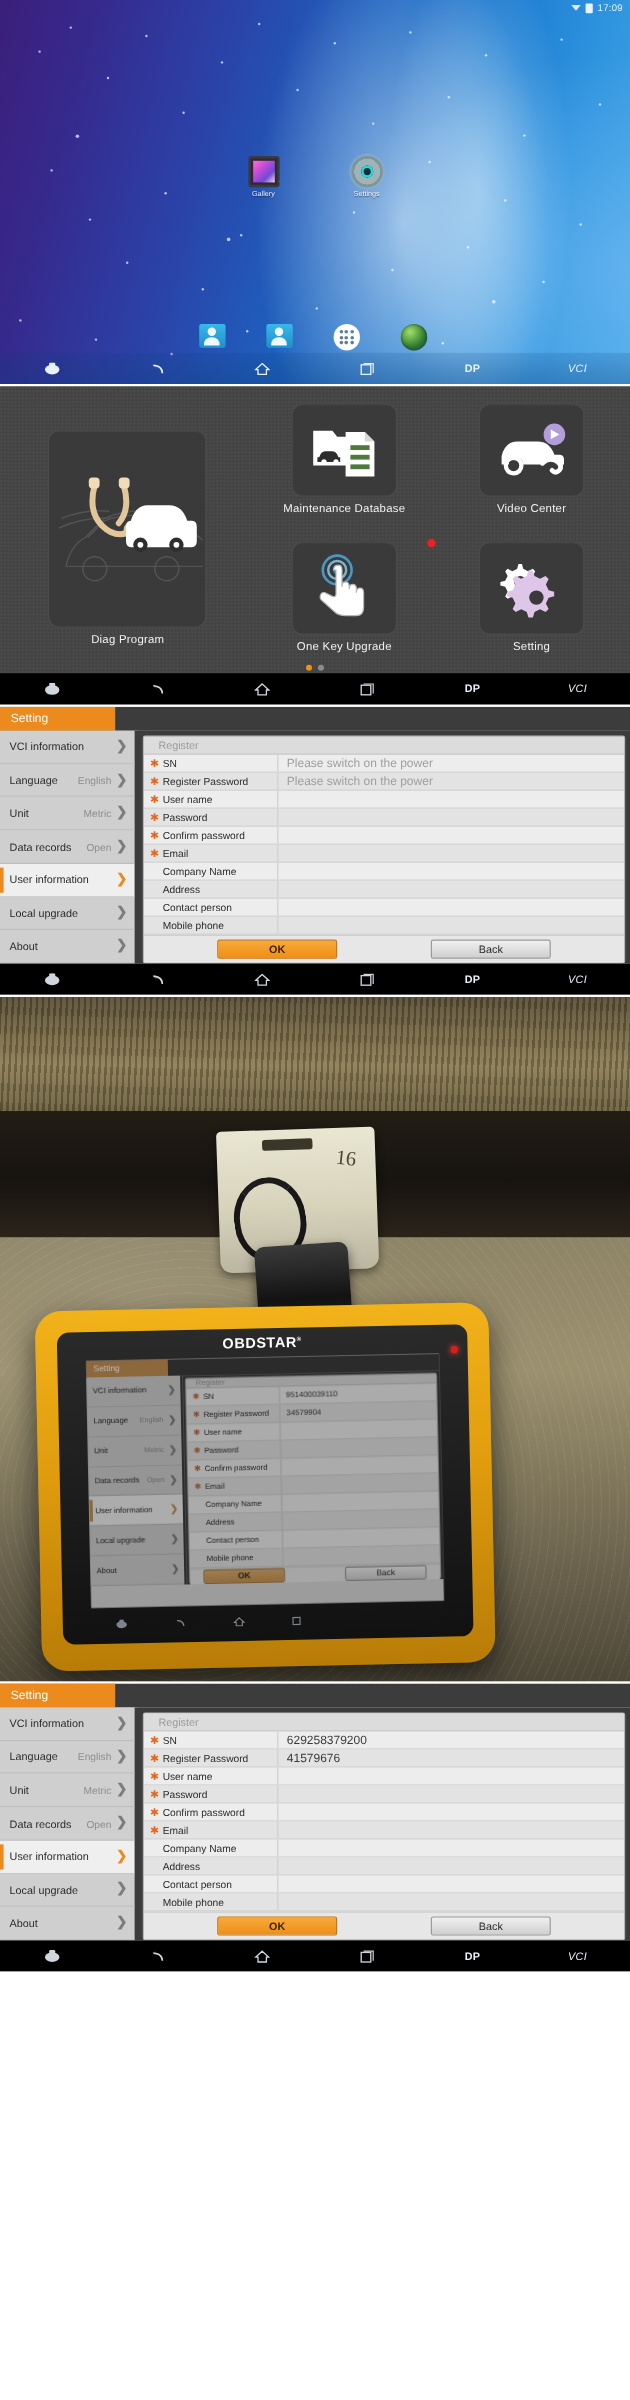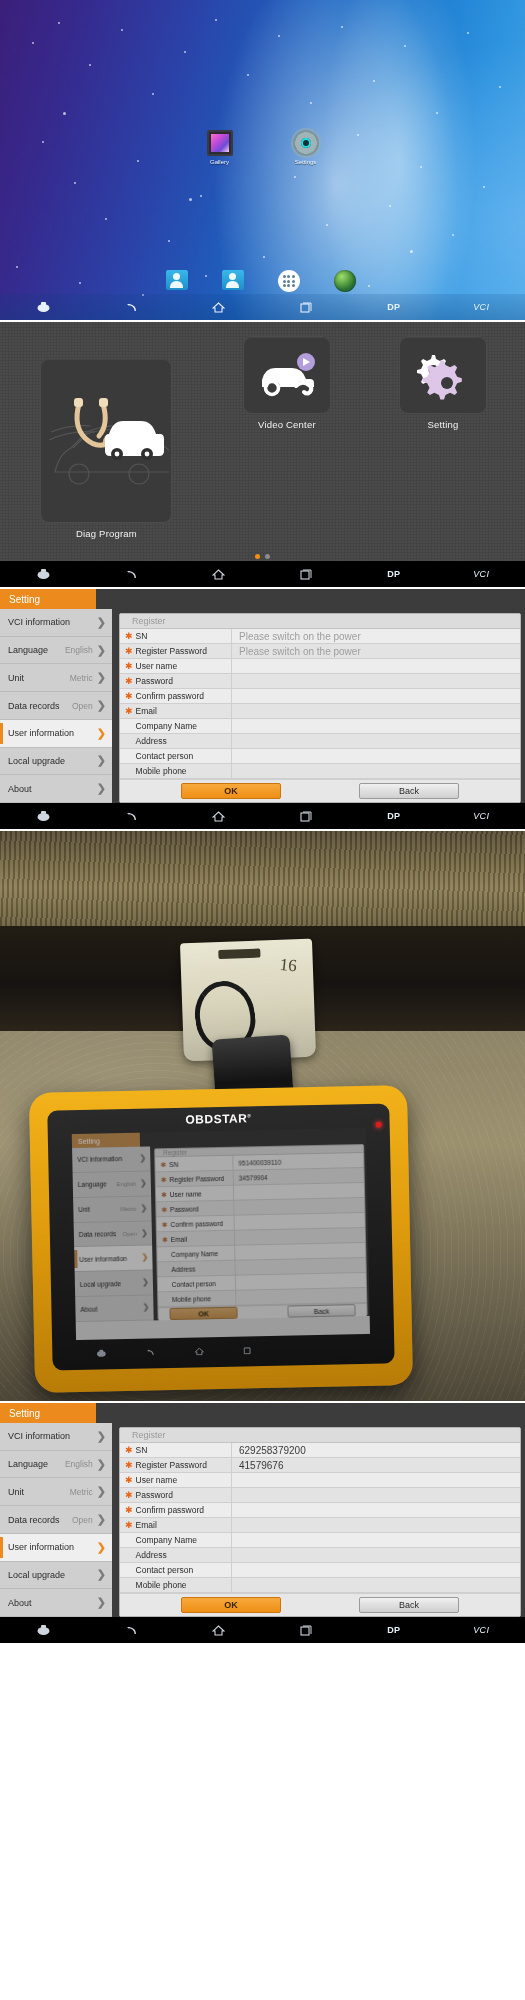--- a/index.html
+++ b/index.html
@@ -382,20 +382,29 @@
       <i style="left:3%;top:83%"></i>
       <i style="left:15%;top:88%"></i>
     <i style="left:27%;top:92%"></i>
       <i style="left:39%;top:86%"></i>
       <i style="left:70%;top:89%"></i>
     <i style="left:12%;top:35%;width:3px;height:3px"></i>
     <i style="left:36%;top:62%;width:3px;height:3px"></i>
     <i style="left:78%;top:78%;width:3px;height:3px"></i>
   </div>
 
+  <div class="statusbar">
+    <span class="sb-wifi">
+      <svg width="8" height="7" viewBox="0 0 8 7">
+          <path d="M0 1.2 L4 6 L8 1.2 Z" fill="#dfe9f5"></path>
+        </svg>
+    </span>
+    <span class="sb-batt"></span>
+    <span class="sb-time">17:09</span>
+  </div>
 
   <div class="home-icons">
     <div class="home-app">
       <div class="glyph">
         <span class="ic-gallery">
             <span></span>
           </span>
       </div>
       <div class="lbl">Gallery</div>
     </div>
@@ -504,36 +513,67 @@
           </g>
           <circle cx="74" cy="68" r="6" fill="#2f2f2f"></circle>
             <circle cx="74" cy="68" r="2.4" fill="#ffffff"></circle>
           <circle cx="104" cy="68" r="6" fill="#2f2f2f"></circle>
             <circle cx="104" cy="68" r="2.4" fill="#ffffff"></circle>
         </svg>
       </div>
       <div class="tile-label">Diag Program</div>
     </div>
 
+    <div class="tile sm">
+      <div class="tile-card">
+        <svg width="58" height="48" viewBox="0 0 58 48">
+          <path d="M3 8 h16 l4 5 h14 v24 h-34 z" fill="#ffffff"></path>
+          <path d="M7 20 h10 v8 h-10 z" fill="#2d2d2d" opacity="0"></path>
+          <g fill="#2d2d2d">
+            <path d="M8 30 q1.5 -5 5 -5 h6 q3.5 0 5 5 h1.5 v4 h-19 v-4 z"></path>
+          </g>
+          <circle cx="12" cy="34" r="2.2" fill="#ffffff"></circle>
+            <circle cx="22" cy="34" r="2.2" fill="#ffffff"></circle>
+          <path d="M30 9 h16 l8 8 v29 h-24 z" fill="#ffffff"></path>
+          <path d="M46 9 l8 8 h-8 z" fill="#d8d8d8"></path>
+          <rect x="34" y="20" width="16" height="4" fill="#4d7a3a"></rect>
+          <rect x="34" y="28" width="16" height="4" fill="#4d7a3a"></rect>
+          <rect x="34" y="36" width="16" height="4" fill="#4d7a3a"></rect>
+        </svg>
+      </div>
+      <div class="tile-label">Maintenance Database</div>
+    </div>
 
     <div class="tile sm">
       <div class="tile-card">
         <svg width="62" height="46" viewBox="0 0 62 46">
           <g fill="#ffffff">
             <path d="M6 28 q3 -12 13 -12 h17 q10 0 14 11 h4 q4 0 4 4 v4 h-6 a6 6 0 0 0 -12 0 h-16 a6 6 0 0 0 -12 0 h-6 v-3 q0 -4 0 -4 z"></path>
           </g>
           <circle cx="16" cy="36" r="6.5" fill="none" stroke="#ffffff" stroke-width="3.6"></circle>
           <path d="M40 34 q6 -6 13 -1 q4 3 1 7 q-3 3 -6 0" fill="none" stroke="#ffffff" stroke-width="4" stroke-linecap="round"></path>
           <circle cx="50" cy="10" r="9" fill="#b39ddb"></circle>
           <path d="M47 6 L54 10 L47 14 Z" fill="#ffffff"></path>
         </svg>
       </div>
       <div class="tile-label">Video Center</div>
     </div>
 
+    <div class="tile sm">
+      <div class="badge-dot"></div>
+      <div class="tile-card">
+        <svg width="50" height="58" viewBox="0 0 50 58">
+          <circle cx="19" cy="14" r="12" fill="none" stroke="#4fa8dc" stroke-width="2.2" opacity=".85"></circle>
+          <circle cx="19" cy="14" r="7.5" fill="none" stroke="#7fc4e8" stroke-width="2" opacity=".9"></circle>
+          <circle cx="19" cy="14" r="3.6" fill="#2f86bd"></circle>
+          <path d="M18 14 v20 q0 3 -3 2 l-6 -3 q-3 -1 -4 2 q-1 3 2 5 l10 9 q3 3 9 3 h9 q6 0 6 -7 v-12 q0 -4 -3 -4 q-3 0 -3 4 v-3 q0 -4 -3 -4 q-3 0 -3 4 v-2 q0 -4 -3 -4 q-3 0 -3 4 v-14 q0 -4 -3 -4 q-4 0 -4 4 z" fill="#ffffff" stroke="#b6b6b6" stroke-width="1"></path>
+        </svg>
+      </div>
+      <div class="tile-label">One Key Upgrade</div>
+    </div>
 
     <div class="tile sm">
       <div class="tile-card">
         <svg width="56" height="50" viewBox="0 0 56 50">
           <g fill="#ffffff">
             <path d="M17 5 l3 0 l1 4 l4 2 l4 -2 l2 2 l-2 4 l2 4 l4 1 l0 3 l-4 1 l-2 4 l2 4 l-2 2 l-4 -2 l-4 2 l-1 4 l-3 0 l-1 -4 l-4 -2 l-4 2 l-2 -2 l2 -4 l-2 -4 l-4 -1 l0 -3 l4 -1 l2 -4 l-2 -4 l2 -2 l4 2 l4 -2 z"></path>
           </g>
           <circle cx="18.5" cy="20" r="5" fill="#3a3a3a"></circle>
           <g fill="#dec6e8">
             <path d="M33 20 l4 0 l1.5 5 l5 2.5 l5 -2.5 l2.8 2.8 l-2.5 5 l2.5 5 l5 1.5 l0 4 l-5 1.5 l-2.5 5 l2.5 5 l-2.8 2.8 l-5 -2.5 l-5 2.5 l-1.5 5 l-4 0 l-1.5 -5 l-5 -2.5 l-5 2.5 l-2.8 -2.8 l2.5 -5 l-2.5 -5 l-5 -1.5 l0 -4 l5 -1.5 l2.5 -5 l-2.5 -5 l2.8 -2.8 l5 2.5 l5 -2.5 z" transform="translate(-5,-8) scale(0.92)"></path>

